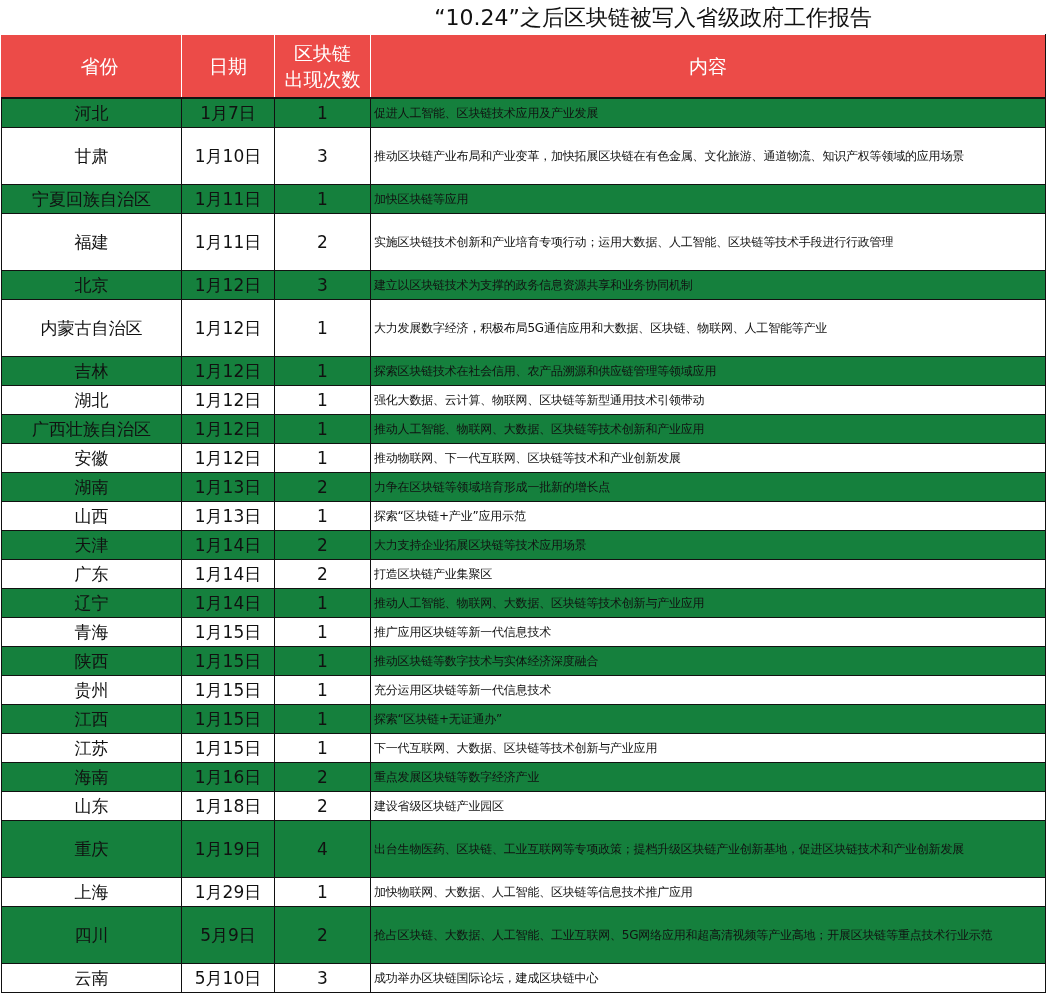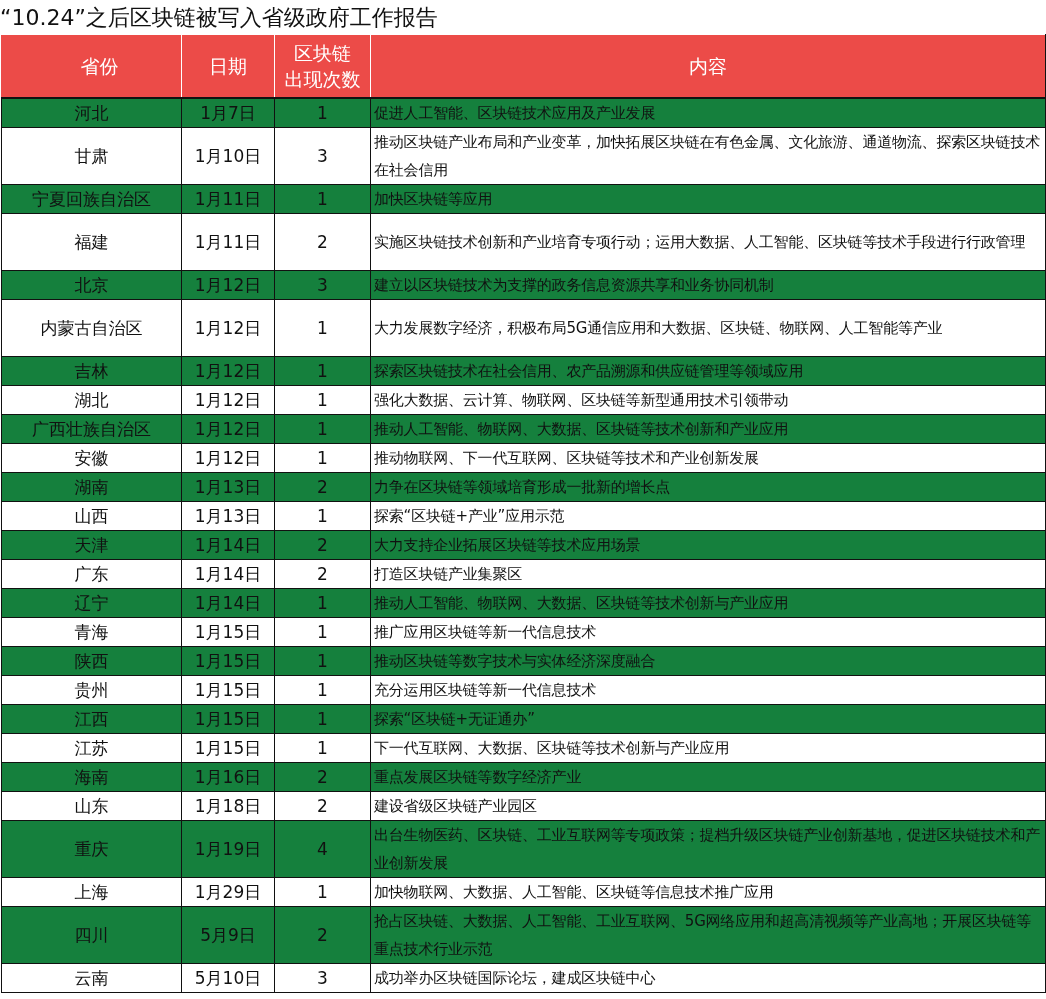--- a/index.html
+++ b/index.html
@@ -1,30 +1,30 @@
 <!DOCTYPE html>
 <html><head>
 <meta charset="utf-8">
 <style>
   html, body { margin: 0; padding: 0; background: #ffffff; }
   body { width: 1046px; height: 999px; overflow: hidden; position: relative;
          font-family: "DejaVu Sans", "Liberation Sans", sans-serif; color: #111; }
   .title { position: absolute; left: 0; top: 0; width: 856px; height: 34px;
-           text-align: left; font-size: 22px; line-height: 36px; color: #111; }
+           text-align: right; font-size: 22px; line-height: 36px; color: #111; padding-left: 16px; }
   table { position: absolute; left: 1px; top: 34px; border-collapse: collapse;
           table-layout: fixed; width: 1044px; }
   col.c1 { width: 180px; } col.c2 { width: 93px; } col.c3 { width: 96px; } col.c4 { width: 675px; }
   th { background: #ec4b48; color: #ffffff; font-weight: normal; font-size: 19px;
        border: 1px solid #ffffff; border-bottom: 2px solid #111; padding: 0; height: 62px;
        text-align: center; line-height: 26px; }
   th:first-child { border-left: 1px solid #ec4b48; padding-left: 16px; }
   th:last-child { border-right: 1.5px solid #111; margin-left: 12px; }
   td { border: 1.5px solid #111; padding: 0 4px; font-size: 17px; line-height: 28px;
        text-align: center; vertical-align: middle; height: 27px; }
-  td.content { text-align: left; padding: 0 3px; font-size: 15px; letter-spacing: -0.2px; }
+  td.content { text-align: left; padding: 0 3px; font-size: 12px; letter-spacing: -0.2px; }
   tr.pink td { background: #15803d; }
   tr.white td { background: #ffffff; }
   tr.tall td { height: 56px; }
 </style>
 </head>
 <body>
 
 <div class="title">“10.24”之后区块链被写入省级政府工作报告</div>
 
 <table>
@@ -46,21 +46,21 @@
       <tr class="pink">
         <td>河北</td>
         <td>1月7日</td>
         <td>1</td>
         <td class="content">促进人工智能、区块链技术应用及产业发展</td>
       </tr>
       <tr class="white tall">
         <td>甘肃</td>
         <td>1月10日</td>
         <td>3</td>
-        <td class="content">推动区块链产业布局和产业变革，加快拓展区块链在有色金属、文化旅游、通道物流、探索区块链技术在社会信用</td>
+        <td class="content">推动区块链产业布局和产业变革，加快拓展区块链在有色金属、文化旅游、通道物流、知识产权等领域的应用场景</td>
       </tr>
       <tr class="pink">
         <td>宁夏回族自治区</td>
         <td>1月11日</td>
         <td>1</td>
         <td class="content">加快区块链等应用</td>
       </tr>
       <tr class="white tall">
         <td>福建</td>
         <td>1月11日</td>

